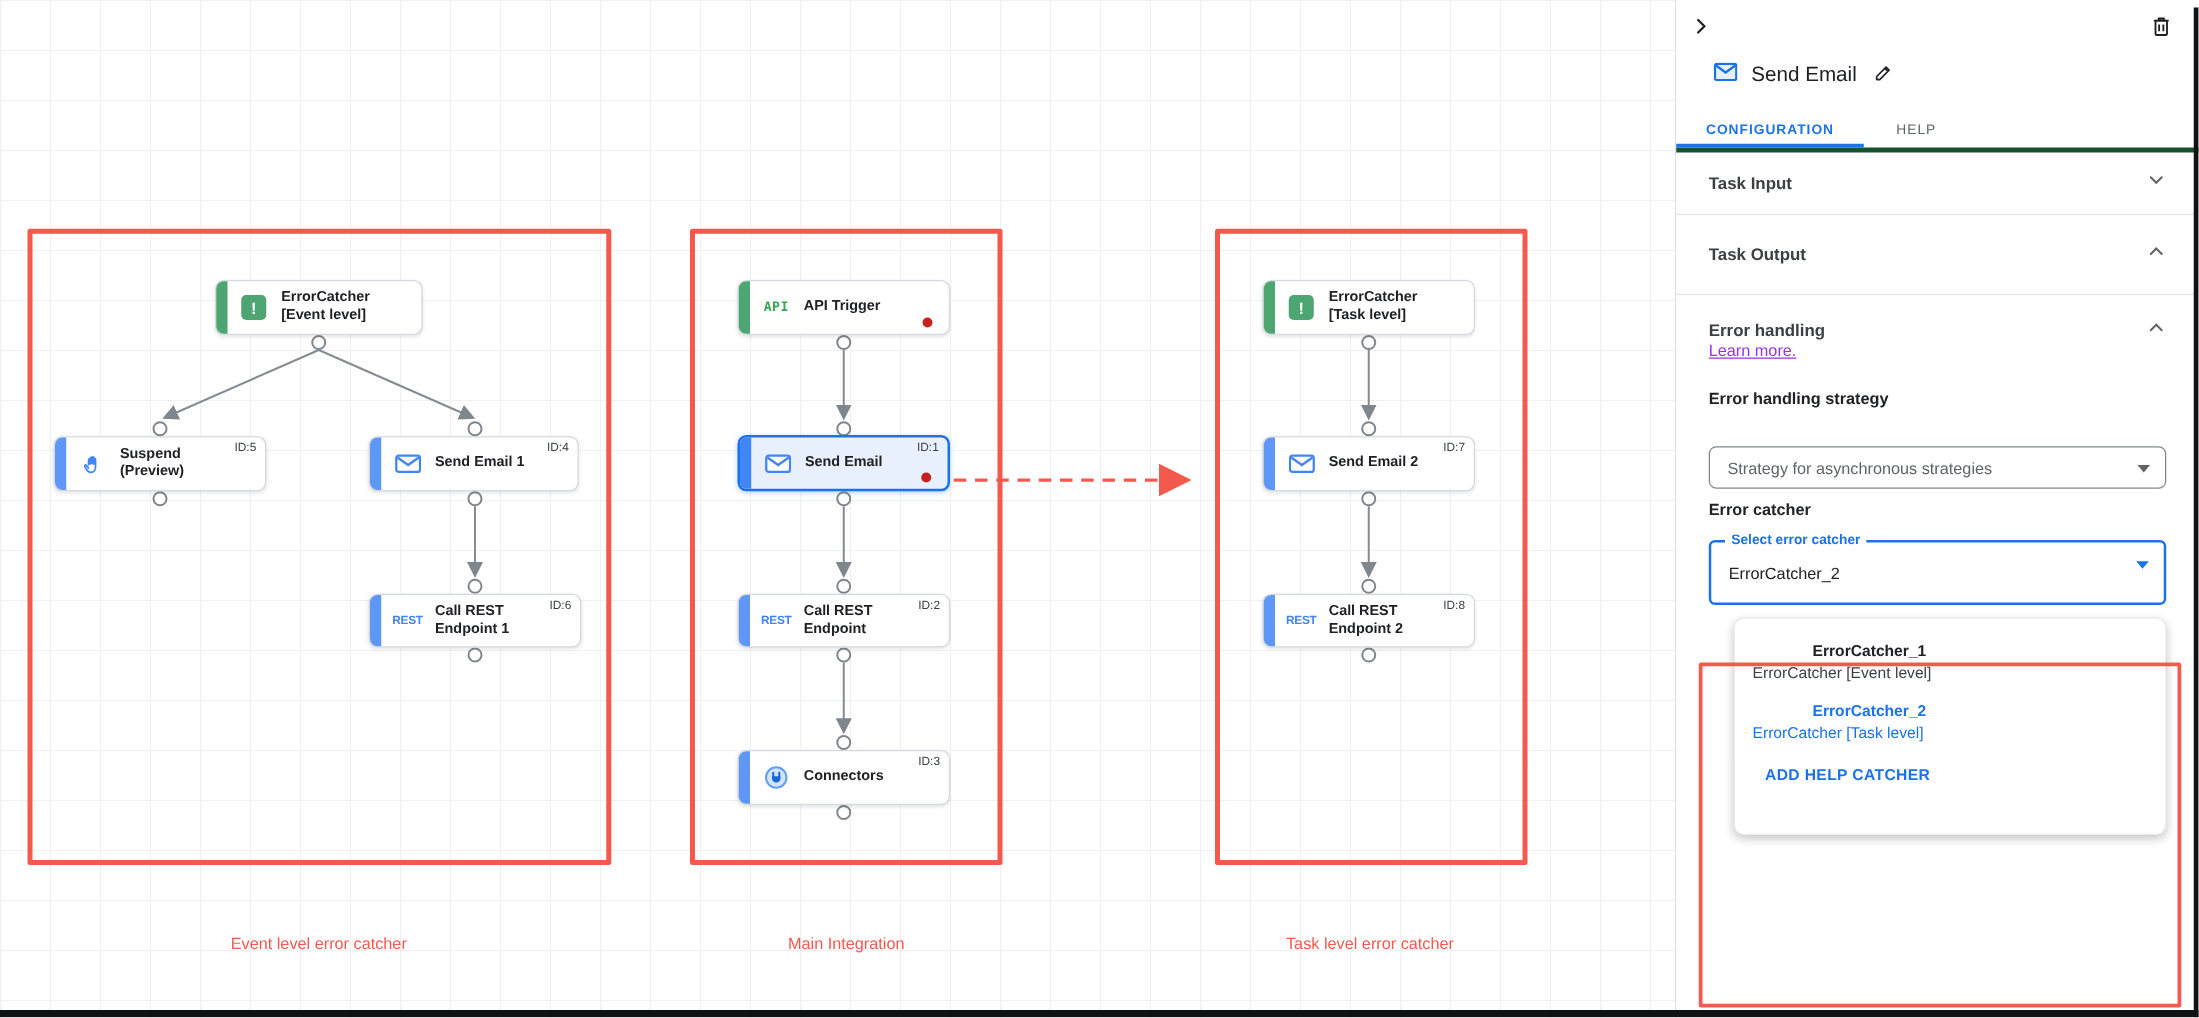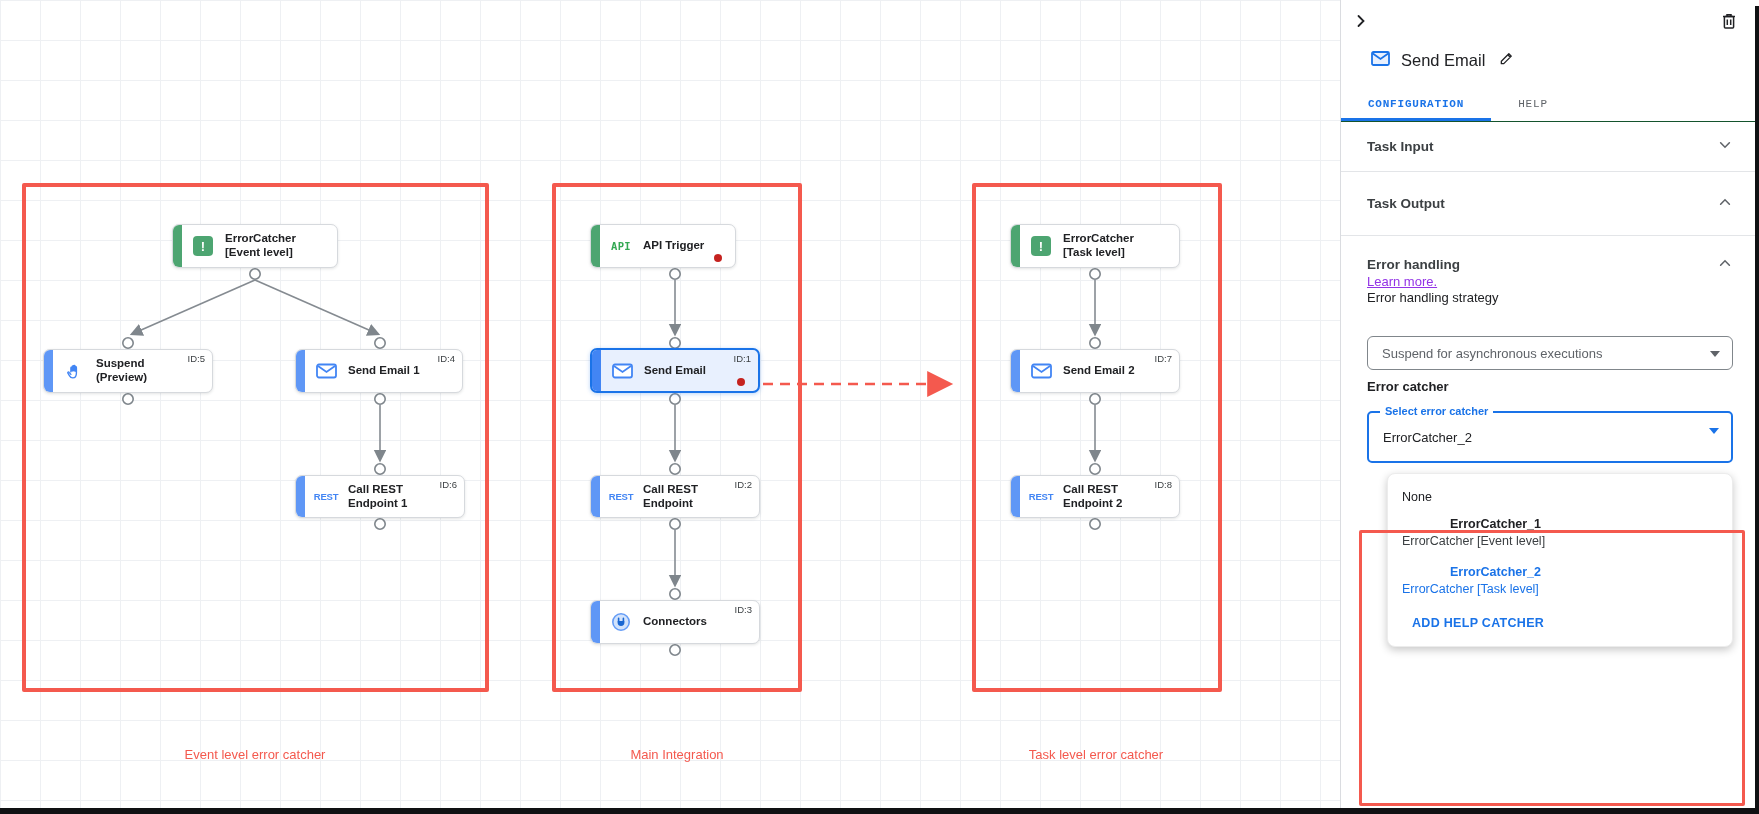--- a/index.html
+++ b/index.html
@@ -31,35 +31,35 @@
   .ic-api{color:#34a853;font-family:"DejaVu Sans Mono",monospace;font-weight:700;font-size:10.5px;letter-spacing:.3px;}
   .ic-rest{color:#4285f4;font-family:"Liberation Sans",sans-serif;font-weight:700;font-size:9.5px;letter-spacing:-.2px;}
 
   
   .panel{position:absolute;left:1341px;top:0;width:418px;height:814px;background:#fff;}
   .panel-topbar{display:flex;justify-content:space-between;align-items:center;padding:10px 20px 0 10px;height:34px;}
   .icon-btn{background:none;border:none;padding:2px;cursor:pointer;display:flex;align-items:center;}
   .panel-header{display:flex;align-items:center;margin:12px 0 0 30px;height:28px;}
   .panel-title{font-size:16.5px;font-weight:400;color:#202124;margin:0 0 0 11px;}
   .edit-btn{margin-left:12px;}
-  .tabs{display:flex;margin-top:15px;border-bottom:1px solid #14532d;height:33px;font-family:Liberation Mono, monospace;}
+  .tabs{display:flex;margin-top:15px;border-bottom:4px solid #14532d;height:33px;}
   .tab{width:150px;text-align:center;font-size:11px;font-weight:700;letter-spacing:.8px;color:#5f6368;
        line-height:30px;cursor:pointer;}
   .tab.active{color:#1a73e8;border-bottom:3px solid #1a73e8;}
   .tab.help{width:84px;font-weight:500;}
   .acc-row{display:flex;justify-content:space-between;align-items:center;padding:0 27px 0 26px;
            border-bottom:1px solid #e3e5e8;cursor:pointer;}
   .acc-row.h50{height:50px;}
   .acc-row.h64{height:64px;}
   .acc-label{font-size:13.5px;font-weight:600;color:#3c4043;}
   .eh{padding:0 26px;}
   .eh-head{display:flex;justify-content:space-between;align-items:center;padding:21px 1px 0 0;height:36px;cursor:pointer;}
   .eh-desc{font-size:13px;line-height:20px;color:#3c4043;margin:9px 0 0 0;width:373px;}
   .learn-more{display:inline-block;font-size:13px;color:#9334e6;text-decoration:underline;margin-top:0;cursor:pointer;}
-  .strat-label{font-size:13px;font-weight:400;color:#202124;}
+  .strat-label{font-size:13px;font-weight:700;color:#202124;margin-top:21px;}
   .select{position:relative;width:366px;height:34px;border:1px solid #80868b;border-radius:6px;background:#fff;
           display:flex;align-items:center;padding:0 30px 0 14px;cursor:pointer;}
   .select .val{font-size:13px;color:#5f6368;}
   .select .caret{position:absolute;right:12px;top:14px;width:0;height:0;border-left:5px solid transparent;
                  border-right:5px solid transparent;border-top:6px solid #5f6368;}
   .sel1{margin-top:23px;}
   .sel2{margin-top:31px;}
   .ec-label{font-size:13px;font-weight:700;color:#202124;margin-top:9px;}
   .select.focused{margin-top:17px;height:52px;border:2px solid #1a73e8;border-radius:5px;}
   .select.focused .val{color:#202124;}
@@ -177,21 +177,21 @@
     <div class="node blue" style="left:295px;top:475px;width:170px;height:43px;">
       <div class="bar"></div>
       <div class="nicon">
           <span class="ic-rest">REST</span>
         </div>
       <div class="nlabel">Call REST
 Endpoint 1</div>
       <div class="nid">ID:6</div>
     </div>
 
-    <div class="node green" style="left:590px;top:224px;width:146px;">
+    <div class="node green" style="left:590px;top:224px;width:170px;">
       <div class="bar"></div>
       <div class="nicon">
           <span class="ic-api">API</span>
         </div>
       <div class="nlabel">API Trigger</div>
       <div class="red-dot"></div>
     </div>
 
     <div class="node blue selected" style="left:590px;top:348px;width:170px;height:45px;">
       <div class="bar"></div>
@@ -331,36 +331,33 @@
             </svg>
         </span>
       </div>
 
       <a class="learn-more">Learn more.</a>
 
       <div class="strat-label">Error handling strategy</div>
 
 
       <div class="select sel2">
-        <span class="val">Suspend for asynchronous executions</span>
+        <span class="val">Strategy for asynchronous strategies</span>
         <i class="caret"></i>
       </div>
 
       <div class="ec-label">Error catcher</div>
 
       <div class="select focused">
         <span class="float-label">Select error catcher</span>
         <span class="val">ErrorCatcher_2</span>
         <i class="caret"></i>
       </div>
 
       <div class="menu">
-        <div class="menu-item">
-          <div class="mi-name">None</div>
-        </div>
         <div class="menu-group">
           <div class="mi-name">ErrorCatcher_1</div>
           <div class="mi-desc">ErrorCatcher [Event level]</div>
         </div>
         <div class="menu-group selected">
           <div class="mi-name">ErrorCatcher_2</div>
           <div class="mi-desc">ErrorCatcher [Task level]</div>
         </div>
         <button class="add-btn">ADD HELP CATCHER</button>
       </div>

